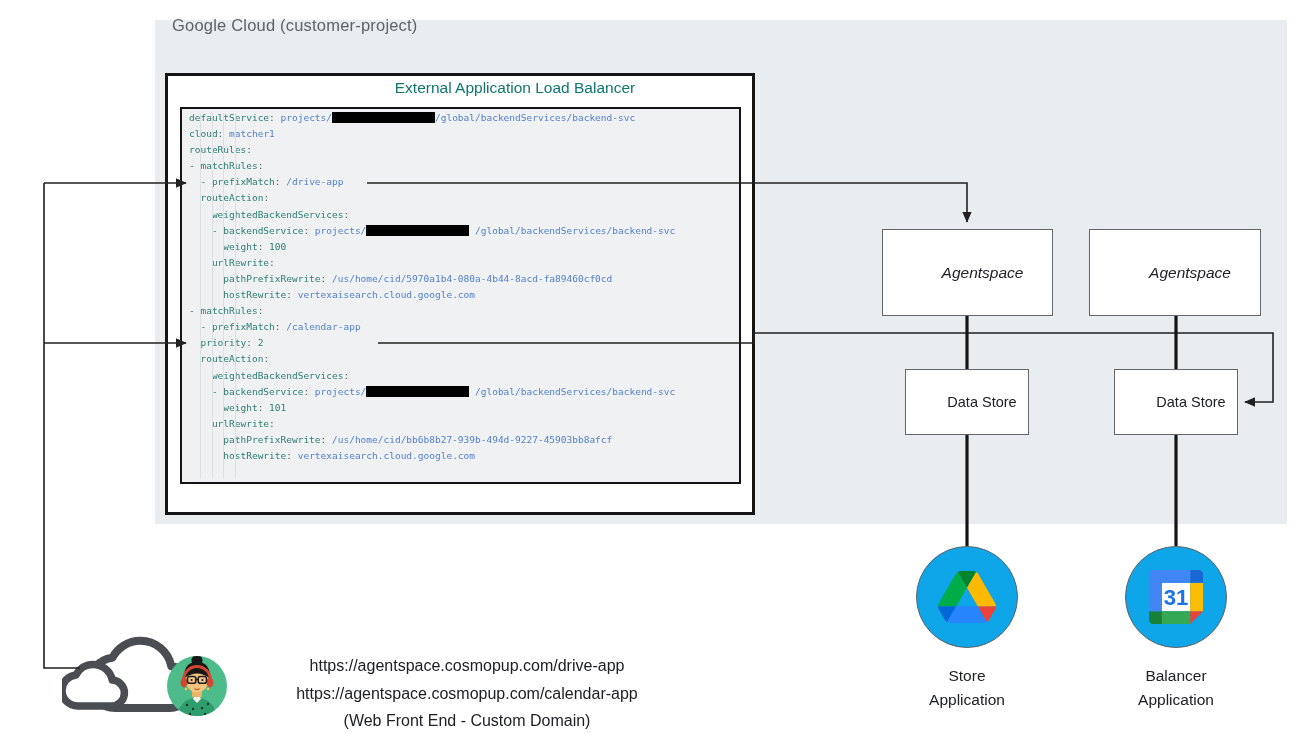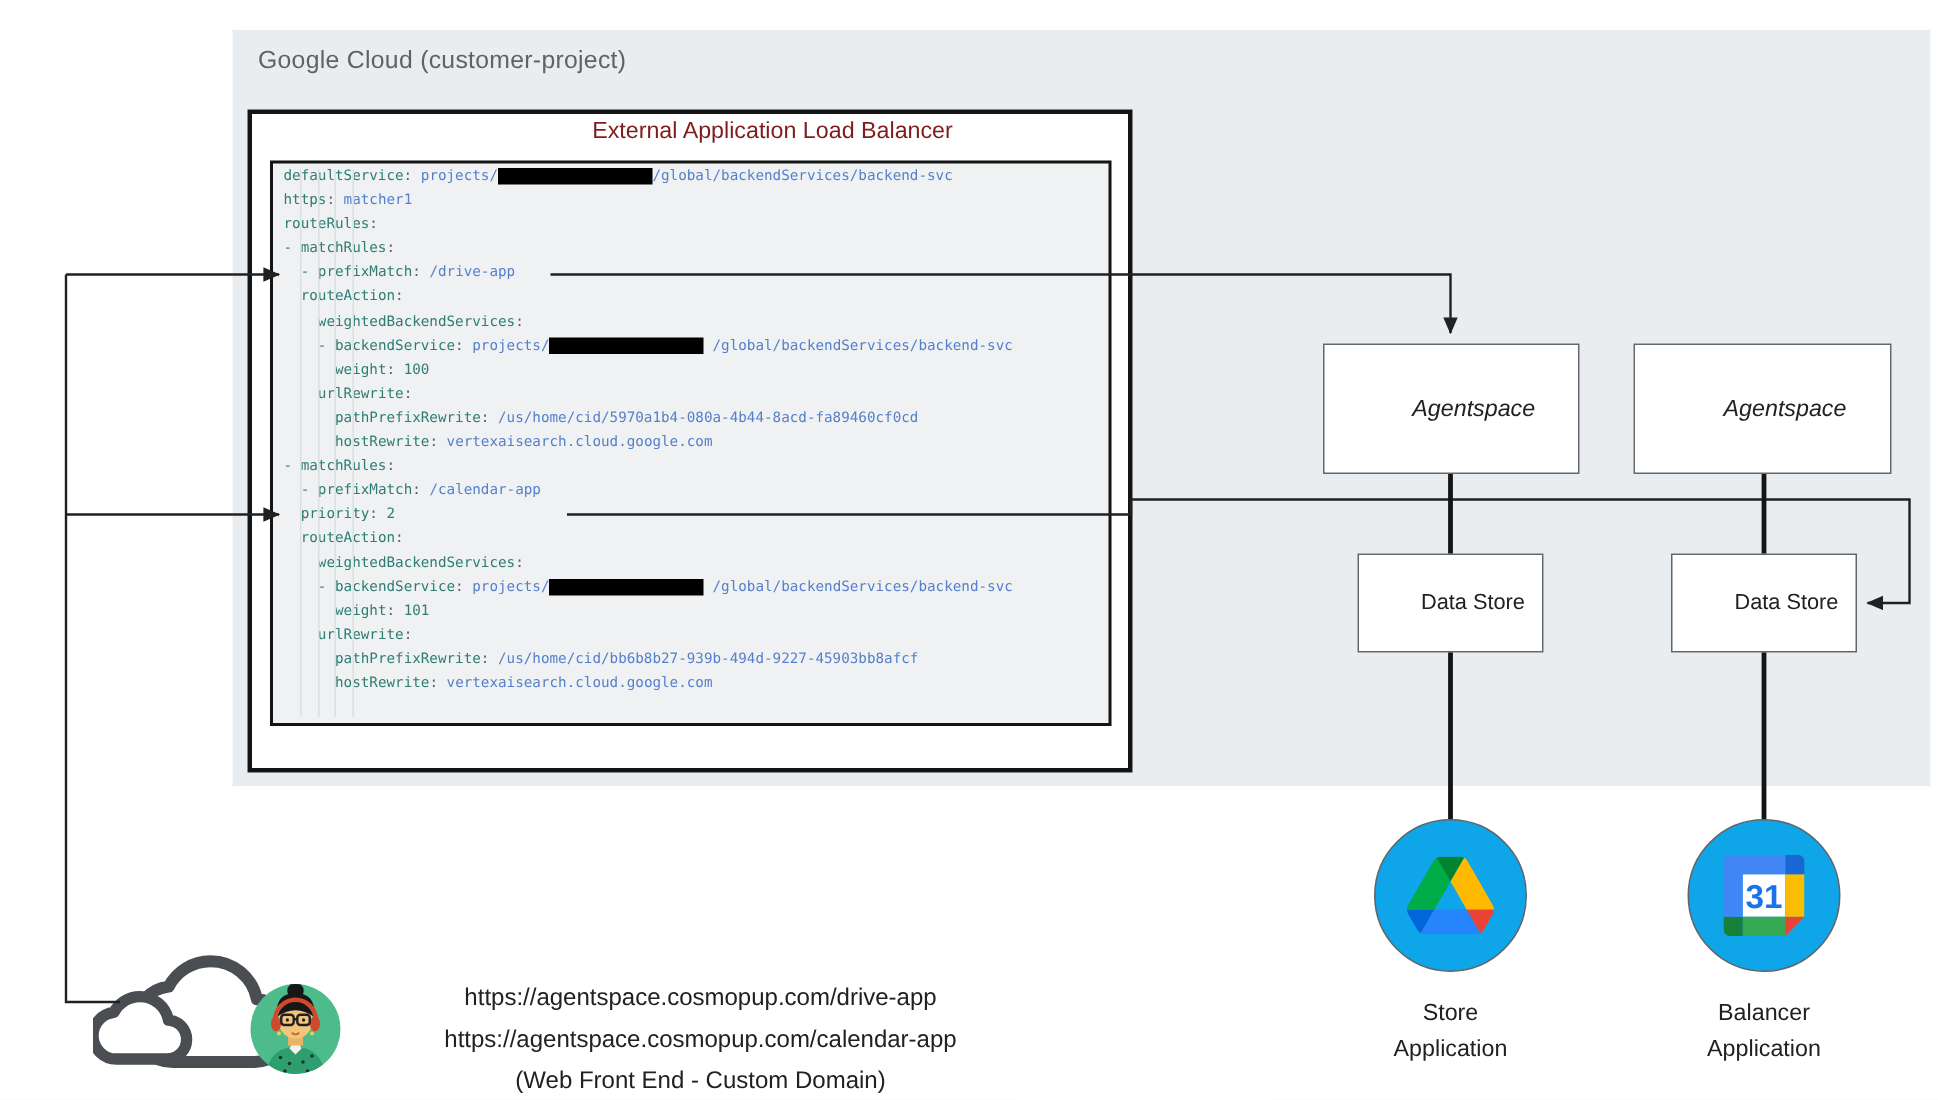--- a/index.html
+++ b/index.html
@@ -2,25 +2,25 @@
 <html><head>
 <meta charset="utf-8">
 <style>
   html,body{margin:0;padding:0;background:#fff;}
   .canvas{position:relative;width:1292px;height:733px;background:#fff;overflow:hidden;
           font-family:"Liberation Sans",sans-serif;color:#202124;}
   .abs{position:absolute;}
 
   
   .gcp-region{left:155px;top:20px;width:1132px;height:504px;background:#e9edf0;}
-  .gcp-label{left:172px;top:31px;font-size:16.5px;color:#5f6368;letter-spacing:.2px;}
+  .gcp-label{left:172px;top:16px;font-size:16.5px;color:#5f6368;letter-spacing:.2px;}
 
   
   .lb-box{left:165px;top:73px;width:590px;height:442px;background:#ffffff;border:3px solid #141414;box-sizing:border-box;}
-  .lb-title{left:165px;top:79px;width:700px;text-align:center;font-size:15.5px;font-weight:500;color:#7f1d1d;}
+  .lb-title{left:165px;top:79px;width:700px;text-align:center;font-size:15.5px;font-weight:500;color:#0f766e;}
 
   
   .code-box{left:180px;top:107px;width:561px;height:377px;background:#eff1f3;border:2.5px solid #141414;
             box-sizing:border-box;padding:1px 0 0 7px;overflow:hidden;}
   .code-line{font-family:"DejaVu Sans Mono",monospace;font-size:9.5px;line-height:16.1px;white-space:pre;}
   .tok-k{color:#2e7d72;}
   .tok-n{color:#2e7d72;}
   .tok-v{color:#5680cb;text-align:right;}
   .tok-p{color:#5c6063;}
   .tok-r{background:#000000;color:#000000;}
@@ -51,21 +51,21 @@
 
   <div class="abs lb-box"></div>
   <div class="abs lb-title">External Application Load Balancer</div>
 
   <div class="abs code-box">
     <div class="indent-guide" style="left:18px;"></div>
     <div class="indent-guide" style="left:30px;"></div>
     <div class="indent-guide" style="left:41px;"></div>
     <div class="indent-guide" style="left:53px;"></div>
   <div class="code-line"><span class="tok-k">defaultService</span><span class="tok-p">: </span><span class="tok-v">projects/</span><span class="tok-r">                  </span><span class="tok-v">/global/backendServices/backend-svc</span></div>
-      <div class="code-line"><span class="tok-k">https</span><span class="tok-p">: </span><span class="tok-v">matcher1</span></div>
+      <div class="code-line"><span class="tok-k">cloud</span><span class="tok-p">: </span><span class="tok-v">matcher1</span></div>
       <div class="code-line"><span class="tok-k">routeRules</span><span class="tok-p">:</span></div>
       <div class="code-line"><span class="tok-k">- matchRules</span><span class="tok-p">:</span></div>
       <div class="code-line"><span class="tok-p">  </span><span class="tok-k">- prefixMatch</span><span class="tok-p">: </span><span class="tok-v">/drive-app</span></div>
       <div class="code-line"><span class="tok-p">  </span><span class="tok-k">routeAction</span><span class="tok-p">:</span></div>
       <div class="code-line"><span class="tok-p">    </span><span class="tok-k">weightedBackendServices</span><span class="tok-p">:</span></div>
       <div class="code-line"><span class="tok-p">    </span><span class="tok-k">- backendService</span><span class="tok-p">: </span><span class="tok-v">projects/</span><span class="tok-r">                  </span><span class="tok-v"> /global/backendServices/backend-svc</span></div>
       <div class="code-line"><span class="tok-p">      </span><span class="tok-k">weight</span><span class="tok-p">: </span><span class="tok-n">100</span></div>
       <div class="code-line"><span class="tok-p">    </span><span class="tok-k">urlRewrite</span><span class="tok-p">:</span></div>
       <div class="code-line"><span class="tok-p">      </span><span class="tok-k">pathPrefixRewrite</span><span class="tok-p">: </span><span class="tok-v">/us/home/cid/5970a1b4-080a-4b44-8acd-fa89460cf0cd</span></div>
       <div class="code-line"><span class="tok-p">      </span><span class="tok-k">hostRewrite</span><span class="tok-p">: </span><span class="tok-v">vertexaisearch.cloud.google.com</span></div>

